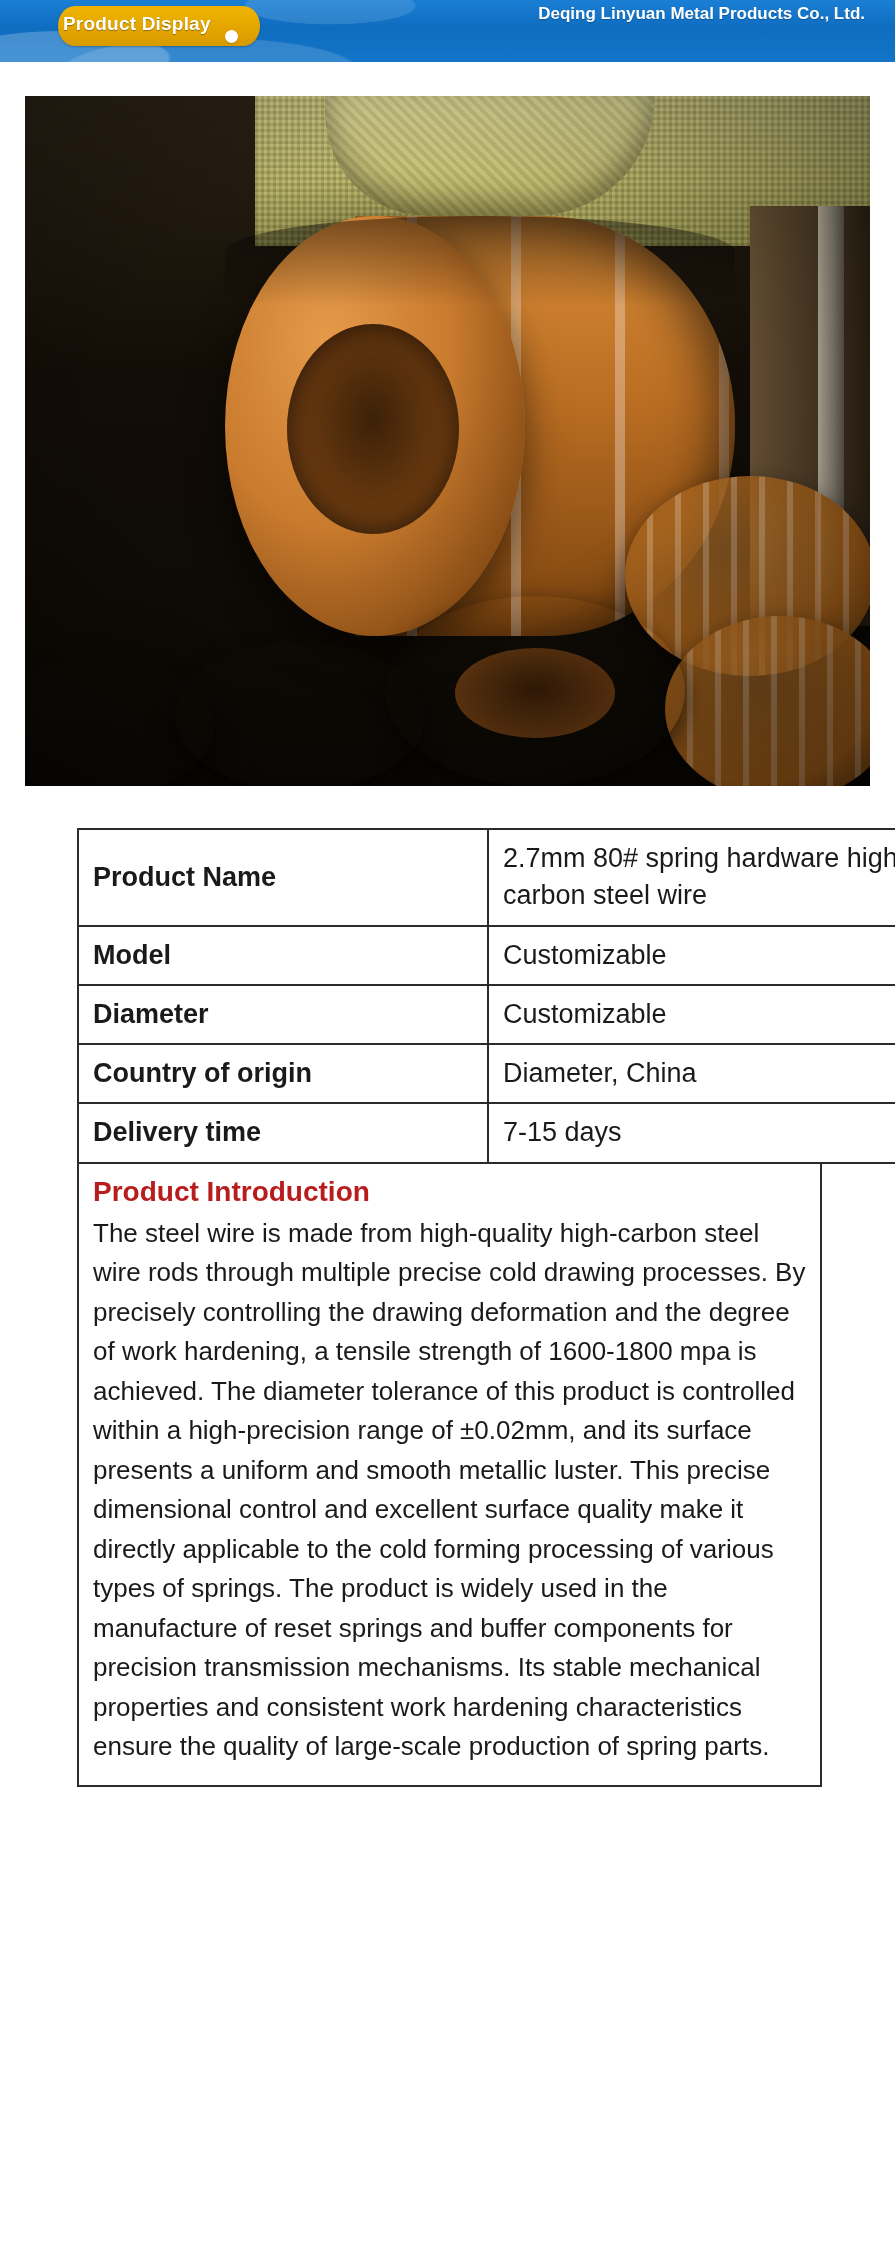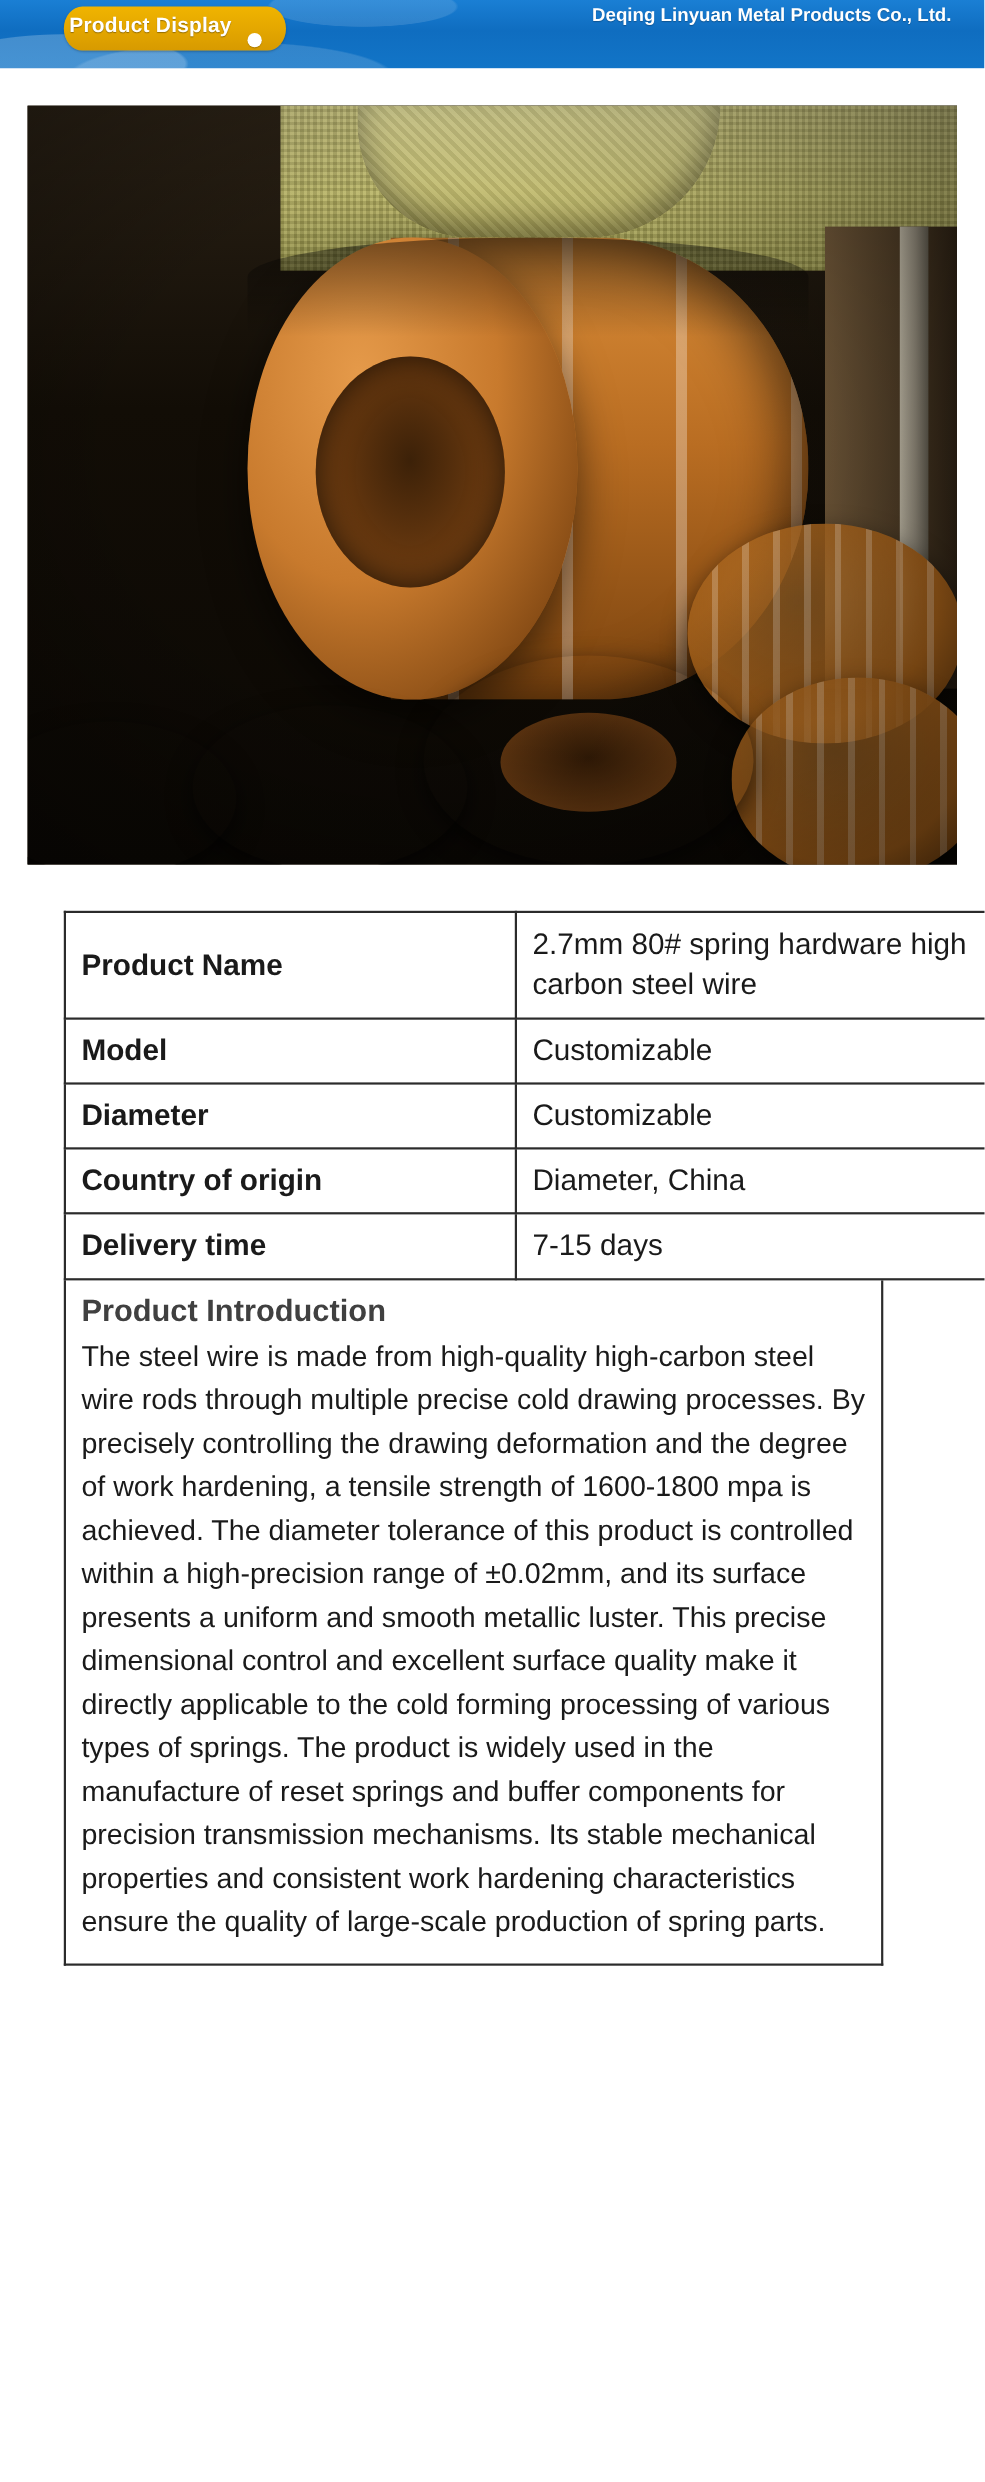--- a/index.html
+++ b/index.html
@@ -190,21 +190,21 @@
   }
   .photo .coil-r1 { left: 600px; top: 380px; width: 250px; height: 200px; }
   .photo .coil-r2 { left: 640px; top: 520px; width: 230px; height: 185px; }
   .photo .vignette {
     position: absolute; inset: 0;
     background: radial-gradient(ellipse at 45% 45%, rgba(0,0,0,0) 45%, rgba(0,0,0,0.45) 100%);
   }
 
   
   .table-wrap {
-    margin: 42px 25px 0 21px;
+    margin: 42px 25px 0 40px;
     width: 745px;
     padding-left: 37px;
   }
   table.spec {
     border-collapse: collapse;
     width: 845px;
     table-layout: fixed;
   }
   table.spec td {
     border: 2px solid #2b2b2b;
@@ -222,21 +222,21 @@
     font-weight: normal;
   }
   .intro-cell {
     border: 2px solid #2b2b2b;
     border-top: none;
     padding: 10px 14px 18px 14px;
   }
   .intro-title {
     font-size: 28px;
     font-weight: bold;
-    color: #404040;
+    color: #b91c1c;
     margin: 2px 0 6px 0;
   }
   .intro-body {
     font-size: 26px;
     color: #1a1a1a;
     line-height: 1.52;
     text-align: left;
   }
 </style>
 </head>

